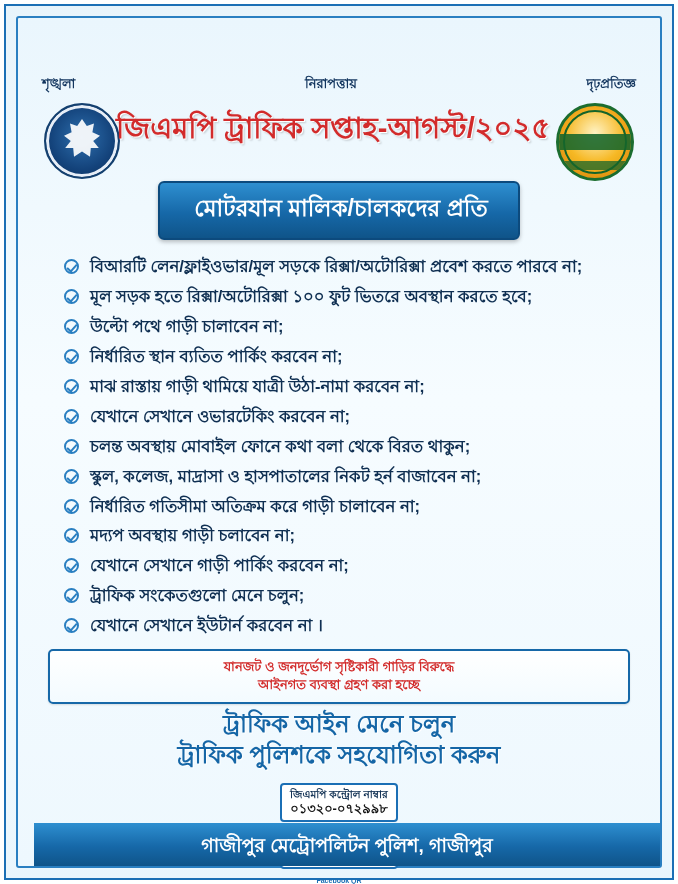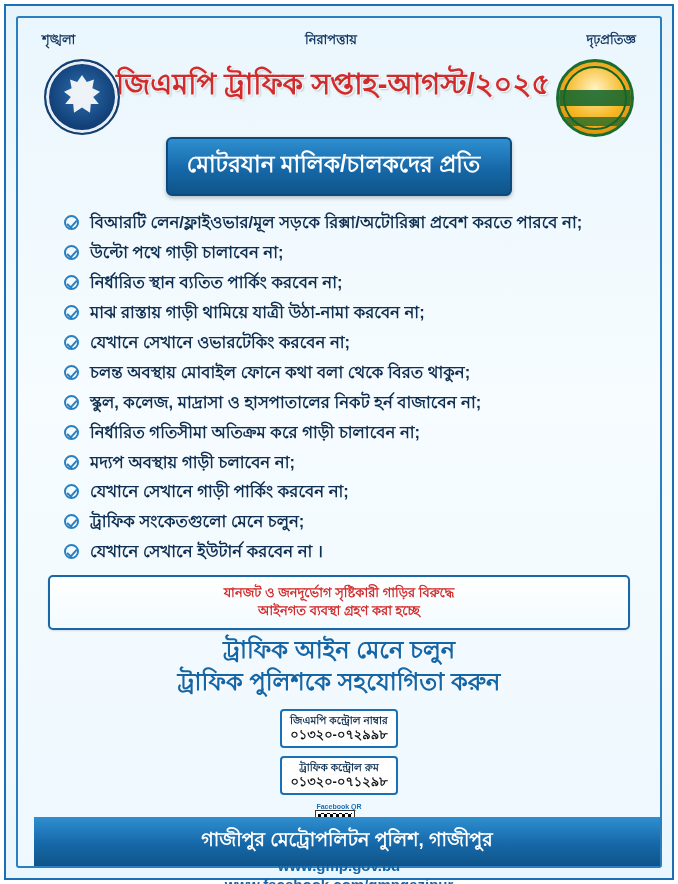--- a/index.html
+++ b/index.html
@@ -25,21 +25,21 @@
     border:2px solid #2a7fc1;
     border-radius:3px;
     box-sizing:border-box;
     background:linear-gradient(180deg,#eaf6fd 0%, #f6fcff 45%, #eef8fe 100%);
     padding:6px 8px 0 8px;
   }
   
   .slogan-row{
     display:flex;justify-content:space-between;align-items:center;
     padding:6px 16px 0 16px;
-    font-size:13px;color:#12355e;font-weight:bold;
+    font-size:13px;color:#12355e;font-weight:bold;margin-top:44px;
   }
   .slogan-row div{white-space:nowrap;}
   
   .header{
     position:relative;
     height:82px;
     margin-top:2px;
   }
   .logo{
     position:absolute;top:6px;
@@ -84,21 +84,21 @@
     line-height:1.2;
   }
   
   .subtitle-wrap{
     display:flex;justify-content:center;margin-top:2px;
   }
   .subtitle{
     background:linear-gradient(180deg,#2e8fd0 0%, #1668a8 55%, #0f5489 100%);
     color:#ffffff;
     font-size:23px;font-weight:bold;
-    padding:7px 30px 9px 19px;
+    padding:7px 30px 9px 34px;
     border:2px solid #0c4a7d;
     border-radius:6px;
     box-shadow:0 2px 4px rgba(0,0,0,.25);
     white-space:nowrap;
   }
   
   .rules{
     margin:16px 0 0 0;
     padding:0 0 0 38px;
     list-style:none;
@@ -181,21 +181,21 @@
     color:#1566a6;font-weight:bold;font-size:15px;line-height:1.25;
     text-align:center;
   }
   
   .footer{
     position:absolute;left:16px;right:0;bottom:0;
     background:linear-gradient(180deg,#2e8fd0 0%, #1668a8 55%, #0f5489 100%);
     color:#ffffff;
     text-align:center;
     font-size:19px;font-weight:bold;
-    padding:8px 0 9px 0;
+    padding:8px 0 3px 0;
   }
 </style>
 </head>
 <body>
 
 <div class="poster">
   <div class="inner">
 
     <div class="slogan-row">
       <div>শৃঙ্খলা</div>
@@ -214,20 +214,21 @@
         <div class="band2"></div>
       </div>
     </div>
 
     <div class="subtitle-wrap">
       <div class="subtitle">মোটরযান মালিক/চালকদের প্রতি</div>
     </div>
 
     <ul class="rules">
       <li><span class="tick"></span><span>বিআরটি লেন/ফ্লাইওভার/মূল সড়কে রিক্সা/অটোরিক্সা প্রবেশ করতে পারবে না;</span></li>
+      <li><span class="tick"></span><span>মূল সড়ক হতে রিক্সা/অটোরিক্সা ১০০ ফুট ভিতরে অবস্থান করতে হবে;</span></li>
       <li><span class="tick"></span><span>উল্টো পথে গাড়ী চালাবেন না;</span></li>
       <li><span class="tick"></span><span>নির্ধারিত স্থান ব্যতিত পার্কিং করবেন না;</span></li>
       <li><span class="tick"></span><span>মাঝ রাস্তায় গাড়ী থামিয়ে যাত্রী উঠা-নামা করবেন না;</span></li>
       <li><span class="tick"></span><span>যেখানে সেখানে ওভারটেকিং করবেন না;</span></li>
       <li><span class="tick"></span><span>চলন্ত অবস্থায় মোবাইল ফোনে কথা বলা থেকে বিরত থাকুন;</span></li>
       <li><span class="tick"></span><span>স্কুল, কলেজ, মাদ্রাসা ও হাসপাতালের নিকট হর্ন বাজাবেন না;</span></li>
       <li><span class="tick"></span><span>নির্ধারিত গতিসীমা অতিক্রম করে গাড়ী চালাবেন না;</span></li>
       <li><span class="tick"></span><span>মদ্যপ অবস্থায় গাড়ী চলাবেন না;</span></li>
       <li><span class="tick"></span><span>যেখানে সেখানে গাড়ী পার্কিং করবেন না;</span></li>
       <li><span class="tick"></span><span>ট্রাফিক সংকেতগুলো মেনে চলুন;</span></li>

